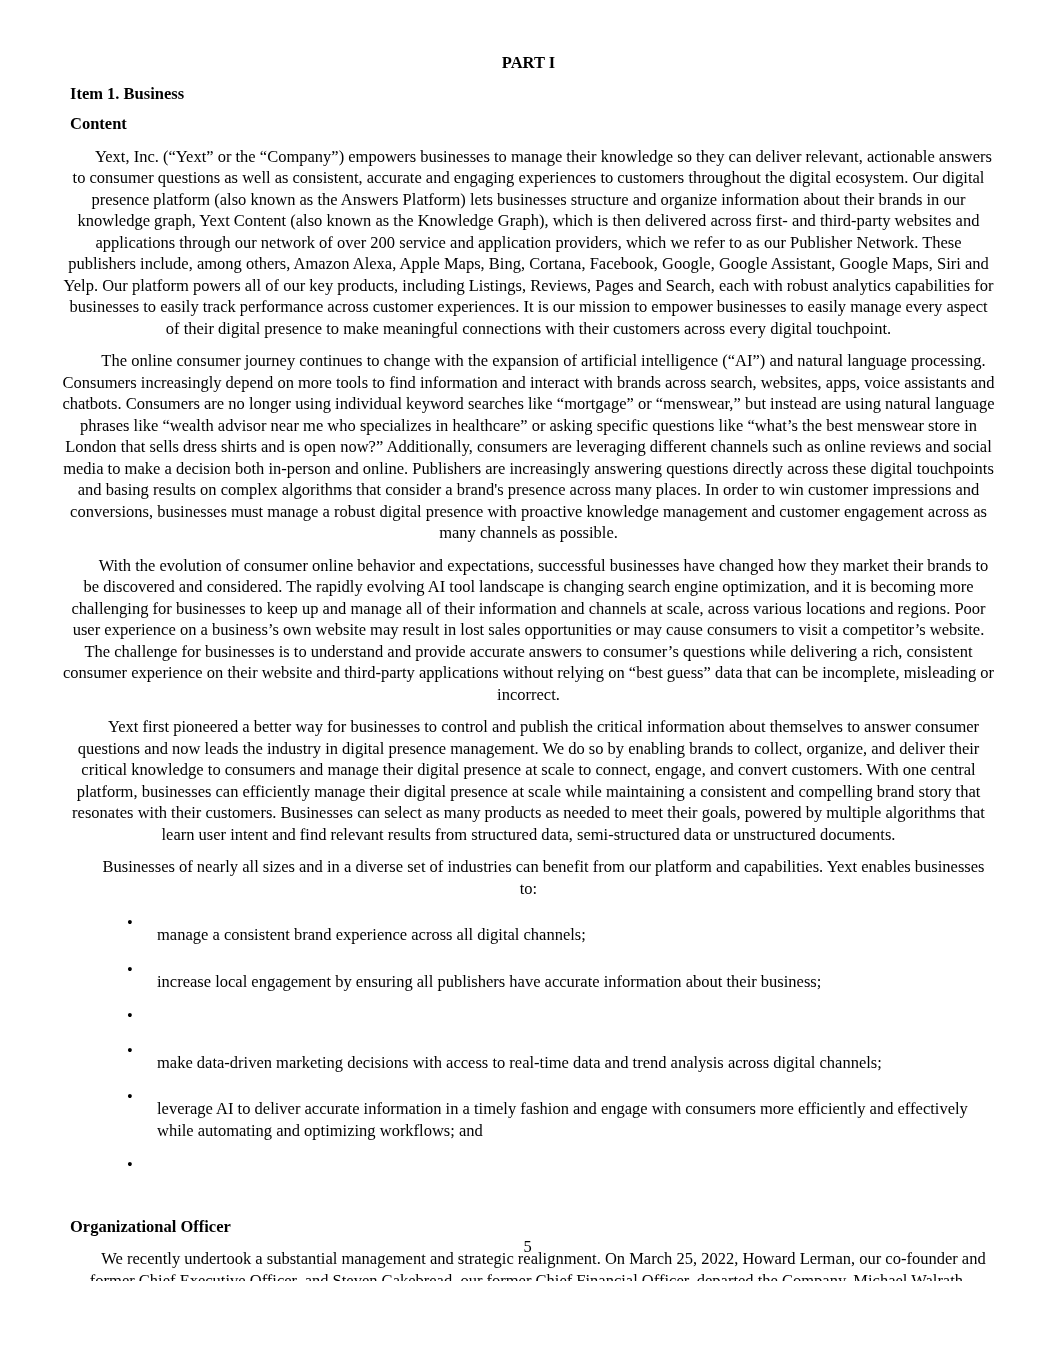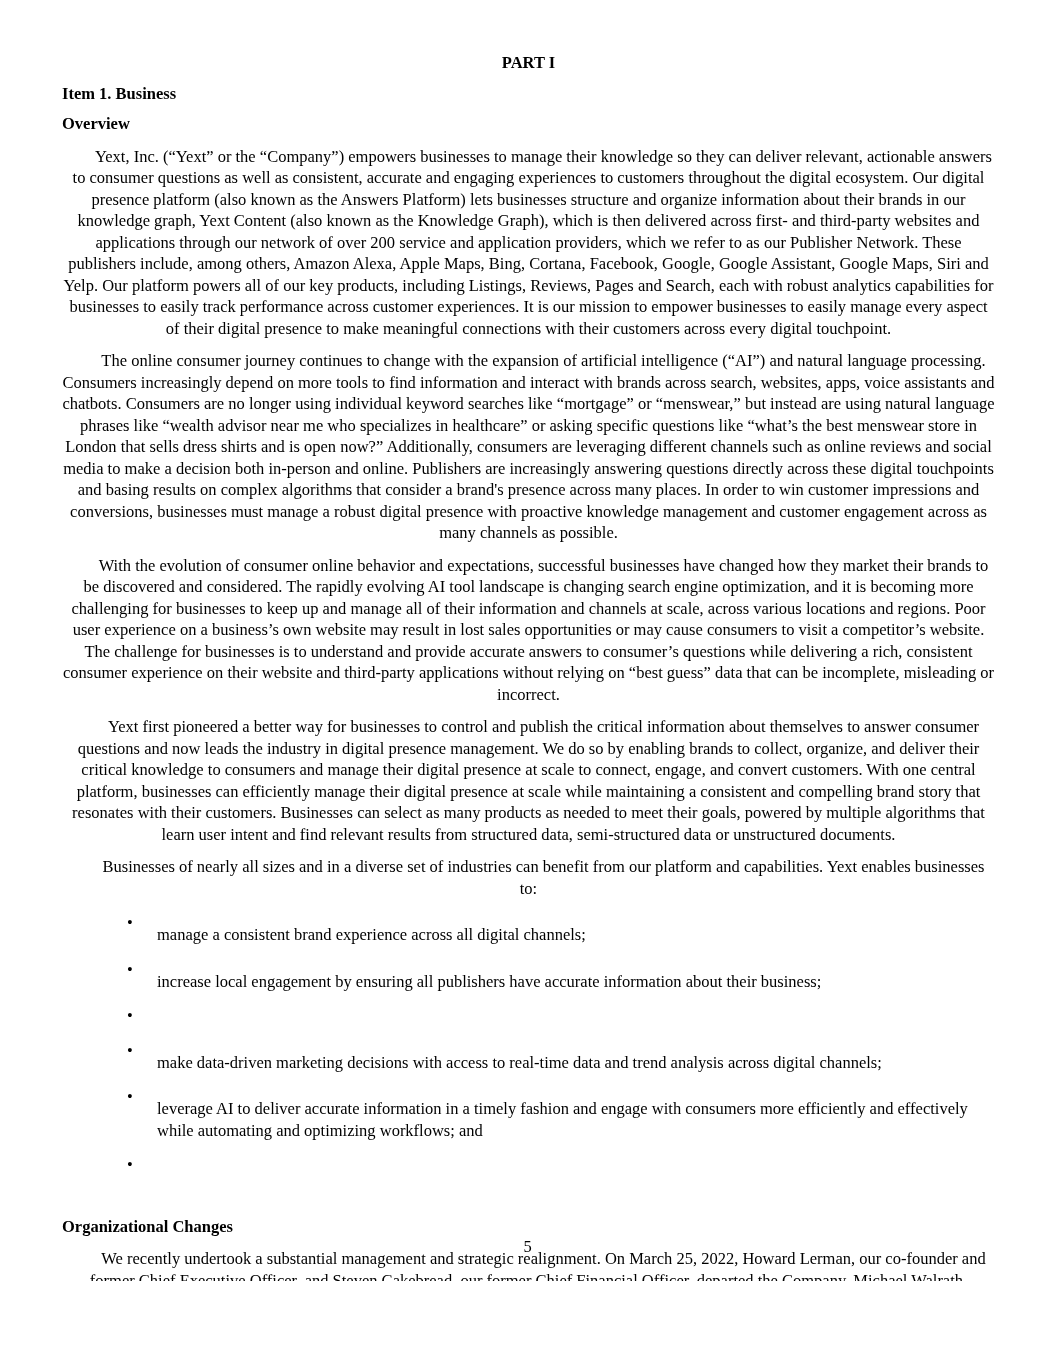--- a/index.html
+++ b/index.html
@@ -22,21 +22,21 @@
     overflow: hidden;
   }
   .part-title {
     font-weight: bold;
     text-align: center;
     margin: 0 0 2px 0;
     font-size: 16.5px;
   }
   .section-heading {
     font-weight: bold;
-    margin: 9px 0 0 0;
+    margin: 9px 0 0 8px;
     font-size: 16.5px;
   }
   .heading-gap-large {
     margin-top: 40px;
   }
   p.body-para {
     margin: 11px 0 0 0;
     text-indent: 30px;
     text-align: center;
   }
@@ -69,21 +69,21 @@
 </style>
 </head>
 <body>
 
 <div class="page">
 
   <div class="part-title">PART I</div>
 
   <div class="section-heading">Item 1. Business</div>
 
-  <div class="section-heading">Overview</div>
+  <div class="section-heading">Content</div>
 
   <p class="body-para">Yext, Inc. (“Yext” or the “Company”) empowers businesses to manage their knowledge so they can deliver relevant, actionable answers to consumer questions as well as consistent, accurate and engaging experiences to customers throughout the digital ecosystem. Our digital presence platform (also known as the Answers Platform) lets businesses structure and organize information about their brands in our knowledge graph, Yext Content (also known as the Knowledge Graph), which is then delivered across first- and third-party websites and applications through our network of over 200 service and application providers, which we refer to as our Publisher Network. These publishers include, among others, Amazon Alexa, Apple Maps, Bing, Cortana, Facebook, Google, Google Assistant, Google Maps, Siri and Yelp. Our platform powers all of our key products, including Listings, Reviews, Pages and Search, each with robust analytics capabilities for businesses to easily track performance across customer experiences. It is our mission to empower businesses to easily manage every aspect of their digital presence to make meaningful connections with their customers across every digital touchpoint.</p>
 
   <p class="body-para">The online consumer journey continues to change with the expansion of artificial intelligence (“AI”) and natural language processing. Consumers increasingly depend on more tools to find information and interact with brands across search, websites, apps, voice assistants and chatbots. Consumers are no longer using individual keyword searches like “mortgage” or “menswear,” but instead are using natural language phrases like “wealth advisor near me who specializes in healthcare” or asking specific questions like “what’s the best menswear store in London that sells dress shirts and is open now?” Additionally, consumers are leveraging different channels such as online reviews and social media to make a decision both in-person and online. Publishers are increasingly answering questions directly across these digital touchpoints and basing results on complex algorithms that consider a brand's presence across many places. In order to win customer impressions and conversions, businesses must manage a robust digital presence with proactive knowledge management and customer engagement across as many channels as possible.</p>
 
   <p class="body-para">With the evolution of consumer online behavior and expectations, successful businesses have changed how they market their brands to be discovered and considered. The rapidly evolving AI tool landscape is changing search engine optimization, and it is becoming more challenging for businesses to keep up and manage all of their information and channels at scale, across various locations and regions. Poor user experience on a business’s own website may result in lost sales opportunities or may cause consumers to visit a competitor’s website. The challenge for businesses is to understand and provide accurate answers to consumer’s questions while delivering a rich, consistent consumer experience on their website and third-party applications without relying on “best guess” data that can be incomplete, misleading or incorrect.</p>
 
   <p class="body-para">Yext first pioneered a better way for businesses to control and publish the critical information about themselves to answer consumer questions and now leads the industry in digital presence management. We do so by enabling brands to collect, organize, and deliver their critical knowledge to consumers and manage their digital presence at scale to connect, engage, and convert customers. With one central platform, businesses can efficiently manage their digital presence at scale while maintaining a consistent and compelling brand story that resonates with their customers. Businesses can select as many products as needed to meet their goals, powered by multiple algorithms that learn user intent and find relevant results from structured data, semi-structured data or unstructured documents.</p>
 
   <p class="body-para">Businesses of nearly all sizes and in a diverse set of industries can benefit from our platform and capabilities. Yext enables businesses to:</p>
@@ -106,19 +106,19 @@
     </li>
     <li>
       <span class="bullet-marker">•</span>
       <span class="bullet-text">leverage AI to deliver accurate information in a timely fashion and engage with consumers more efficiently and effectively while automating and optimizing workflows; and</span>
     </li>
     <li>
       <span class="bullet-marker">•</span>
     </li>
   </ul>
 
-  <div class="section-heading heading-gap-large">Organizational Changes</div>
+  <div class="section-heading heading-gap-large">Organizational Officer</div>
 
   <p class="body-para">We recently undertook a substantial management and strategic realignment. On March 25, 2022, Howard Lerman, our co-founder and former Chief Executive Officer, and Steven Cakebread, our former Chief Financial Officer, departed the Company. Michael Walrath, Chairman of our Board of Directors, succeeded Mr. Lerman as Chief Executive Officer.  Darryl Bond, then the Company’s Executive Vice President and Chief Accounting Officer, succeeded Mr. Cakebread as Chief Financial Officer. Additionally, on June 7,</p>
 
   <div class="page-footer">5</div>
 
 </div>
 
 </body></html>

